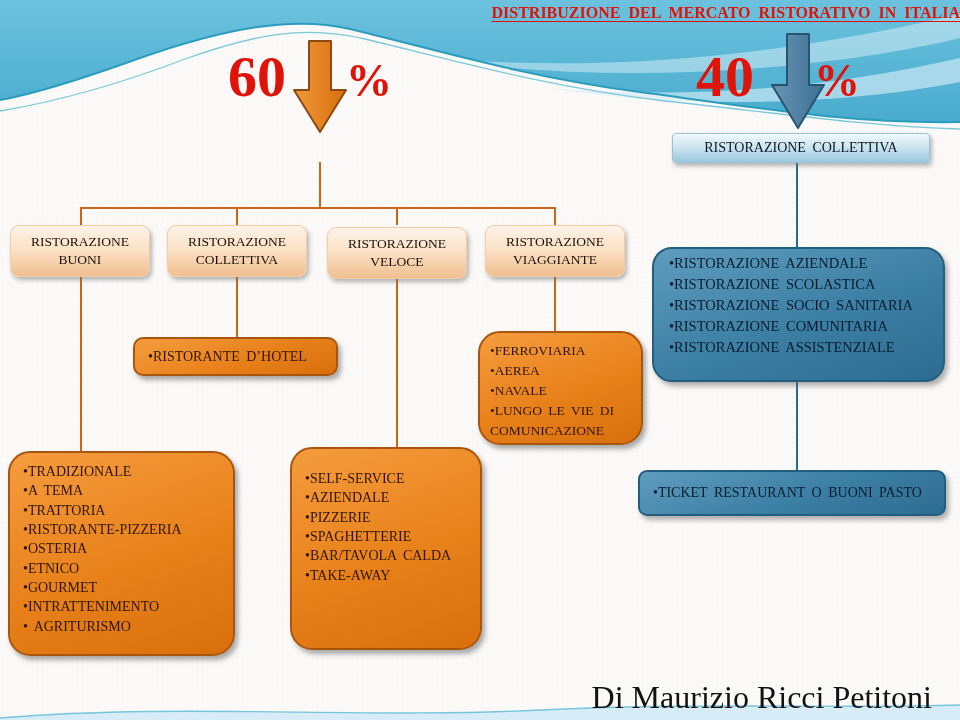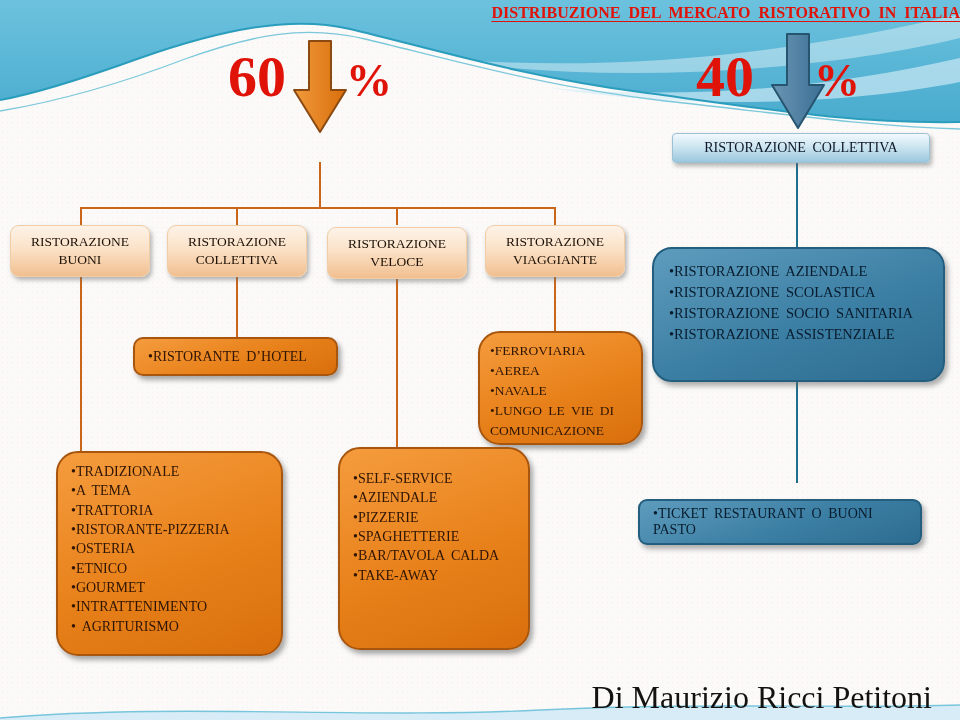--- a/index.html
+++ b/index.html
@@ -30,25 +30,25 @@
   .collet{background:linear-gradient(180deg,#f2f9fd 0%,#cde5f1 45%,#9bc7dd 100%);
     border:1px solid #9cc1d4;border-radius:4px;
     box-shadow:2px 3px 4px rgba(110,110,110,.5);
     display:flex;align-items:center;justify-content:center;color:#0d1826;font-size:14px;}
   .ofill{background:linear-gradient(160deg,#f59c3e 0%,#e8811a 55%,#d86f0c 100%);
     border:2px solid #a8550e;border-radius:22px;
     box-shadow:3px 4px 5px rgba(100,100,100,.55);color:#2f1505;}
   .bfill{background:linear-gradient(160deg,#5e9cbd 0%,#3c7fa4 55%,#2d6c90 100%);
     border:2px solid #235e7f;border-radius:20px;
     box-shadow:3px 4px 5px rgba(100,100,100,.5);color:#081c2d;}
-  .list{font-size:14px;line-height:1.38;padding:9px 6px 0 13px;margin-left:48px;}
+  .list{font-size:14px;line-height:1.38;padding:9px 6px 0 13px;}
   .single{display:flex;align-items:center;padding-left:13px;font-size:14px;}
   .ofill.single{border-radius:10px;}
   .bfill.single{border-radius:9px;}
-  .bluelist{font-size:14.5px;line-height:1.45;padding:12px 6px 0 15px;}
+  .bluelist{font-size:14.5px;line-height:1.45;padding:4px 6px 0 15px;}
   .ferlist{font-size:13.5px;line-height:1.48;padding:8px 4px 0 10px;}
   .author{font-size:32px;color:#121212;}
 </style>
 </head>
 <body>
 
 <div class="slide">
 
   <svg class="abs" style="left:0;top:0" width="960" height="150" viewBox="0 0 960 150">
     <defs>
@@ -168,22 +168,23 @@
     <div>•PIZZERIE</div>
     <div>•SPAGHETTERIE</div>
     <div>•BAR/TAVOLA  CALDA</div>
     <div>•TAKE-AWAY</div>
   </div>
 
   <div class="abs bfill bluelist bt" style="left:652px;top:247px;width:293px;height:135px">
     <div>•RISTORAZIONE  AZIENDALE</div>
     <div>•RISTORAZIONE  SCOLASTICA</div>
     <div>•RISTORAZIONE  SOCIO SANITARIA</div>
+    <div>•RISTORAZIONE  COMUNITARIA</div>
     <div>•RISTORAZIONE  ASSISTENZIALE</div>
   </div>
 
-  <div class="abs bfill single bt" style="left:638px;top:499px;width:284px;height:46px">
+  <div class="abs bfill single bt" style="left:638px;top:470px;width:308px;height:46px">
     <span>•TICKET  RESTAURANT  O BUONI PASTO</span>
   </div>
 
   <div class="abs author" style="right:28px;top:679px">Di Maurizio Ricci Petitoni</div>
 
 </div>
 
 </body></html>

